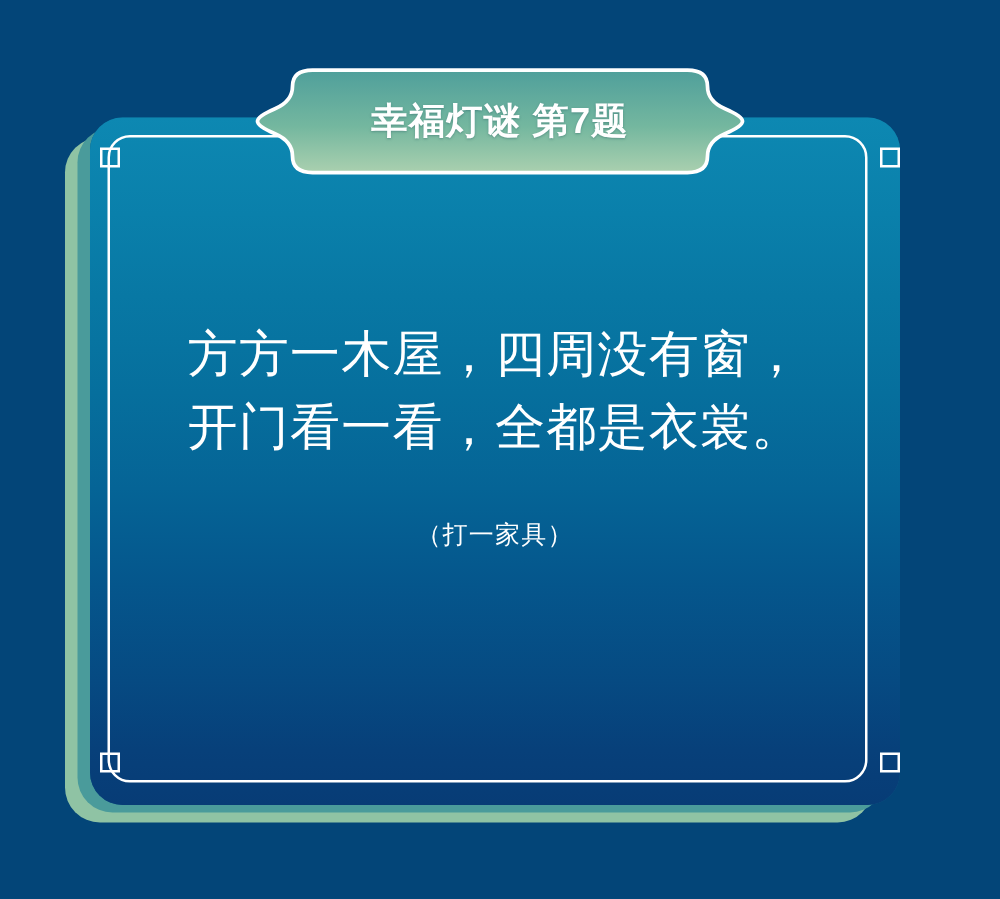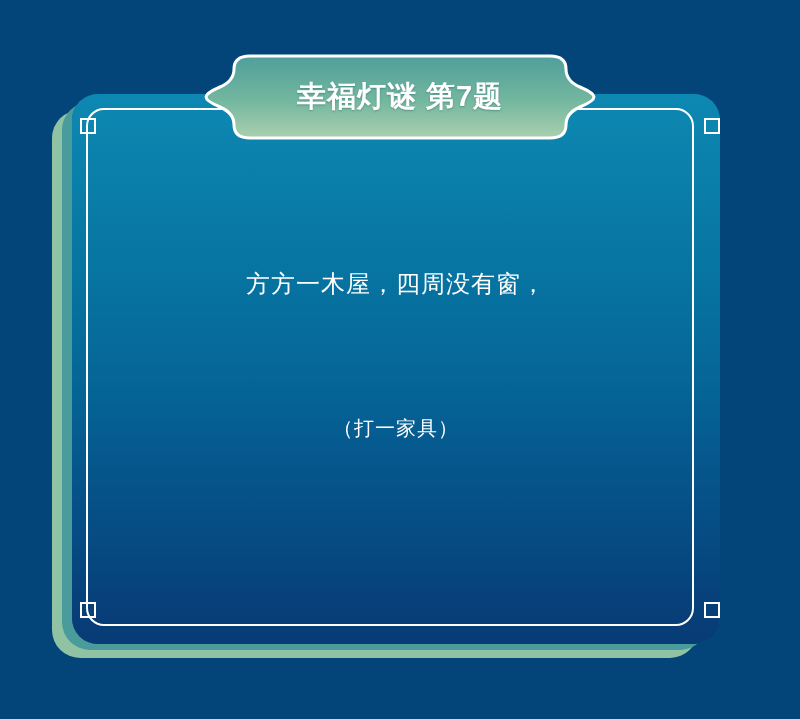--- a/index.html
+++ b/index.html
@@ -141,21 +141,21 @@
   
   #riddle-text-block {
     position: absolute;
     left: 72px;
     top: 255px;
     width: 648px;
     text-align: center;
   }
   .riddle-line {
     color: #ffffff;
-    font-size: 24px;
+    font-size: 40px;
     line-height: 58px;
     letter-spacing: 1px;
     white-space: nowrap;
   }
   #riddle-hint {
     position: absolute;
     left: 72px;
     top: 405px;
     width: 648px;
     text-align: center;
@@ -207,17 +207,18 @@
                Q 0 45 0 41
                Q 0 37 14 31
                Q 28 25 28 13
                Q 28 0 44 0 Z" fill="url(#ribbonGrad)" stroke="#ffffff" stroke-width="3"></path>
     </svg>
     <div id="title-text">幸福灯谜 第7题</div>
   </div>
 
   <div id="riddle-text-block">
     <div class="riddle-line">方方一木屋，四周没有窗，</div>
+    <div class="riddle-line">开门看一看，全都是衣裳。</div>
   </div>
 
   <div id="riddle-hint">（打一家具）</div>
 
 </div>
 
 </body></html>

